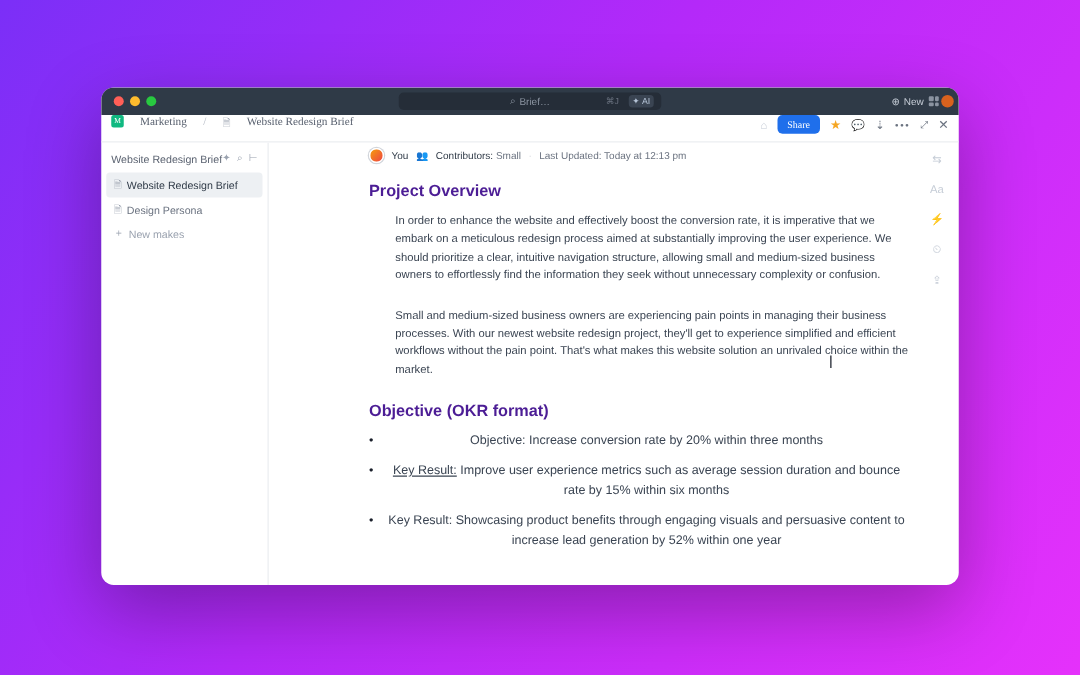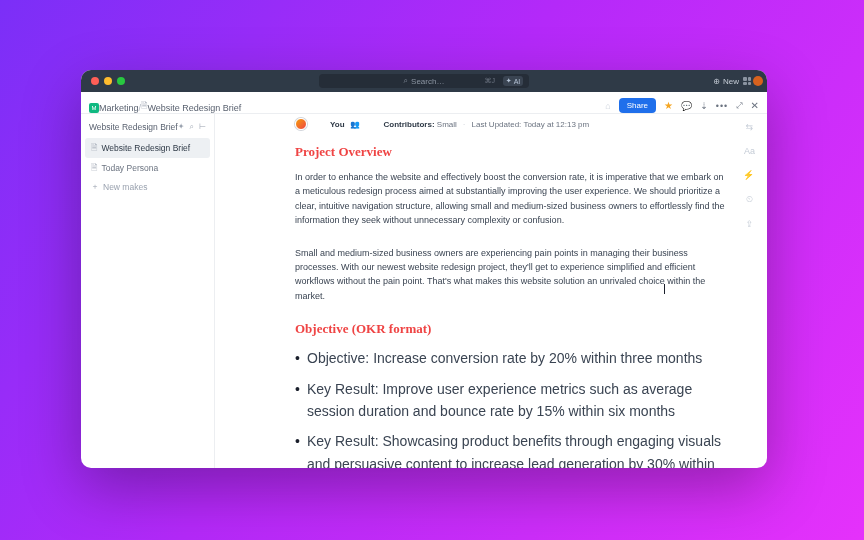--- a/index.html
+++ b/index.html
@@ -33,22 +33,22 @@
 .search-kbd { position:absolute; right:34px; font-size:7px; color:#6b7380; }
 .ai-chip { position:absolute; right:6px; width:20px; height:10px; display:flex; align-items:center; justify-content:center; gap:2px; background:#3a4452; border-radius:3px; font-size:7px; color:#b5c3d6;}
 .new-btn {
   position:absolute; right:28px; display:flex; align-items:center; gap:3px;
   font-size:8px; color:#c5ccd6;
 }
 .apps-icon { position:absolute; right:16px; width:8px; height:8px; display:grid; grid-template-columns:1fr 1fr; gap:1px;}
 .apps-icon span{ background:#8b94a1; border-radius:1px;}
 .avatar { position:absolute; right:4px; width:10px; height:10px; border-radius:50%; background:#d8621e;}
 .crumbbar {
-  height: 22px; border-bottom:1px solid #eceef1; display:flex; align-items:flex-end;
-  padding:0 8px; font-size:9px; color:#5a6270; gap:0;
+  height: 22px; border-bottom:1px solid #eceef1; display:flex; align-items:flex-start;
+  padding:0 8px; font-size:9px; color:#5a6270; gap:13px;font-family:Liberation Serif, serif;
 }
 .crumb-badge{ width:10px; height:10px; background:#10b981; border-radius:2px; display:inline-flex; align-items:center; justify-content:center; color:#fff; font-size:6px;}
 .crumb-sep{ color:#b0b6c0;}
 .page-ico{ color:#9aa2af; font-size:8px;}
 .crumb-right{ margin-left:auto; display:flex; align-items:center; gap:8px;}
 .tag-ico{ color:#c5ccd6; font-size:9px;}
 .share-btn{ background:#1f6feb; color:#fff; font-size:8px; padding:3px 8px; border-radius:4px;}
 .star{ color:#f5a623; font-size:10px;}
 .chat-ico{ color:#6b7380; font-size:9px;}
 .dl-ico{ color:#6b7380; font-size:9px;}
@@ -63,47 +63,47 @@
 .sb-item{ display:flex; align-items:center; gap:4px; padding:3px 6px; border-radius:3px; font-size:8.5px; color:#6b7380;}
 .sb-item.active{ background:#edf0f3; color:#2f3a47;}
 .sb-item .ico{ color:#9aa2af; font-size:8px;}
 .sb-item.new{ color:#9aa2af;}
 
 .doc{ flex:1; overflow-y:auto; padding:0 40px 20px 80px; position:relative;}
 .doc::-webkit-scrollbar{width:4px;}
 .doc::-webkit-scrollbar-thumb{ background:#c5ccd6; border-radius:2px;}
 .meta{ display:flex; align-items:center; gap:6px; font-size:8px; color:#6b7380; padding:4px 0 14px;}
 .meta-avatar{ width:12px; height:12px; border-radius:50%; background:linear-gradient(135deg,#f59e0b,#ef4444); border:1.5px solid #fff; box-shadow:0 0 0 1px #d1d5db;}
-.meta b{ color:#2f3a47; font-weight:700;margin-left:17px;}
+.meta b{ color:#2f3a47; font-weight:400;}
 .meta-people{ color:#9aa2af;}
 .meta-sep{ color:#d1d5db;}
-h2{ font-size:13px; font-weight:600; color:#ef4444; margin-bottom:10px;font-family:Liberation Serif, serif;}
-.para{ font-size:9px; line-height:1.6; color:#3a4452; margin-bottom:18px;}
+h2{ font-size:13px; font-weight:600; color:#4c1d95; margin-bottom:10px;}
+.para{ font-size:9px; line-height:1.6; color:#3a4452; margin-bottom:18px;margin-left:21px;}
 ul{ list-style:none; padding-left:0;}
-li{ font-size:14px; line-height:1.6; color:#3a4452; margin-bottom:8px; padding-left:12px; position:relative;}
+li{ font-size:10px; line-height:1.6; color:#3a4452; margin-bottom:8px; padding-left:12px; position:relative;text-align:center;}
 li::before{ content:"•"; position:absolute; left:0; color:#1a1f2b;}
-.kr{ }
+.kr{ text-decoration:underline;}
 .rail{ position:absolute; right:12px; top:8px; display:flex; flex-direction:column; gap:14px; color:#c5ccd6; font-size:9px; align-items:center;}
 .rail span{ cursor:default;}
 .cursor-caret{ position:absolute; left:449px; top:170px; width:1px; height:10px; background:#1a1f2b;}
 </style>
 </head>
 <body>
 
 <div class="window">
 
   <div class="titlebar">
     <div class="traffic">
       <div class="dot red"></div>
       <div class="dot yellow"></div>
       <div class="dot green"></div>
     </div>
     <div class="search">
       <span>⌕</span>
-      <span>Search…</span>
+      <span>Brief…</span>
       <span class="search-kbd">⌘J</span>
       <span class="ai-chip">
           <span>✦</span>
           <span>AI</span>
         </span>
     </div>
     <div class="new-btn">
       <span>⊕</span>
       <span>New</span>
     </div>
@@ -143,21 +143,21 @@
           <span>⌕</span>
           <span>⊢</span>
         </span>
       </div>
       <div class="sb-item active">
         <span class="ico">🗎</span>
         <span>Website Redesign Brief</span>
       </div>
       <div class="sb-item">
         <span class="ico">🗎</span>
-        <span>Today Persona</span>
+        <span>Design Persona</span>
       </div>
       <div class="sb-item new">
         <span class="ico">＋</span>
         <span>New makes</span>
       </div>
     </div>
 
     <div class="doc">
       <div class="meta">
         <span class="meta-avatar"></span>
@@ -170,21 +170,21 @@
 
       <h2>Project Overview</h2>
       <p class="para">In order to enhance the website and effectively boost the conversion rate, it is imperative that we embark on a meticulous redesign process aimed at substantially improving the user experience. We should prioritize a clear, intuitive navigation structure, allowing small and medium-sized business owners to effortlessly find the information they seek without unnecessary complexity or confusion.</p>
 
       <p class="para">Small and medium-sized business owners are experiencing pain points in managing their business processes. With our newest website redesign project, they'll get to experience simplified and efficient workflows without the pain point. That's what makes this website solution an unrivaled choice within the market.</p>
 
       <h2>Objective (OKR format)</h2>
       <ul>
         <li>Objective: Increase conversion rate by 20% within three months</li>
         <li><span class="kr">Key Result:</span><span> Improve user experience metrics such as average session duration and bounce rate by 15% within six months</span></li>
-        <li>Key Result: Showcasing product benefits through engaging visuals and persuasive content to increase lead generation by 30% within one year</li>
+        <li>Key Result: Showcasing product benefits through engaging visuals and persuasive content to increase lead generation by 52% within one year</li>
       </ul>
 
       <div class="rail">
         <span>⇆</span>
         <span>Aa</span>
         <span>⚡</span>
         <span>⏲</span>
         <span>⇪</span>
       </div>
       <div class="cursor-caret"></div>

